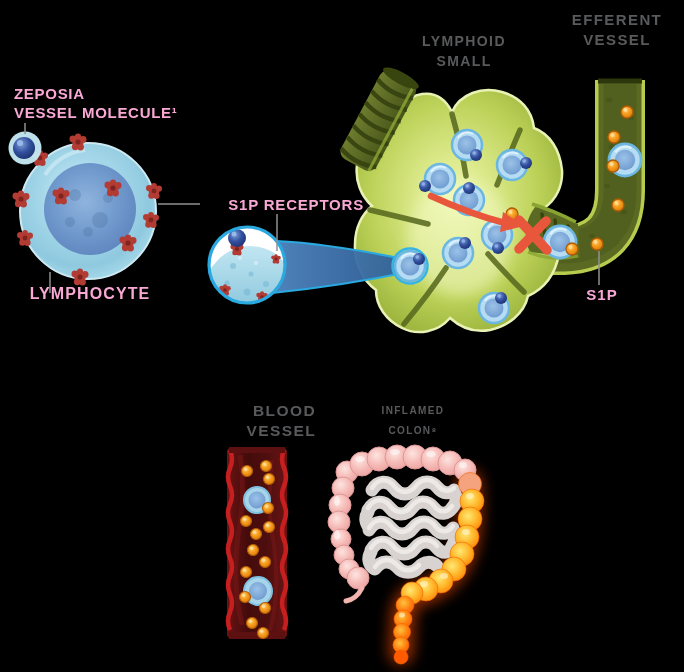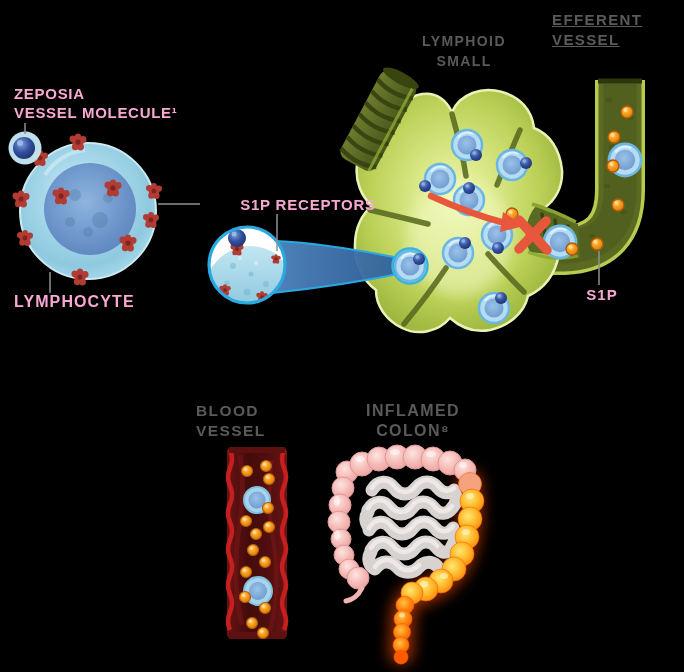--- a/index.html
+++ b/index.html
@@ -4,27 +4,27 @@
 <style>
   html,body{margin:0;padding:0;background:#000;}
   .stage{position:relative;width:684px;height:672px;background:#000;overflow:hidden;
          font-family:"Liberation Sans",sans-serif;}
   .stage svg{position:absolute;left:0;top:0;}
   .lbl{position:absolute;font-weight:700;line-height:20px;}
   .navy{color:#f9a8d4;}
   .gray{color:#595a5c;letter-spacing:1.4px;}
   .lbl .ln{display:block;}
   .zeposia{left:14px;top:84px;width:220px;font-size:15px;letter-spacing:.7px;line-height:19px;text-align:left;}
-  .lymphocyte{left:14px;top:292px;width:152px;font-size:16px;letter-spacing:1.1px;}
-  .s1prec{left:204px;top:195px;width:160px;font-size:15px;letter-spacing:.8px;text-align:center;margin-left:24px;}
+  .lymphocyte{left:14px;top:284px;width:152px;font-size:16px;letter-spacing:1.1px;text-align:center;}
+  .s1prec{left:204px;top:195px;width:160px;font-size:15px;letter-spacing:.8px;text-align:right;}
   .lymphorg{left:396px;top:31px;width:136px;font-size:14px;text-align:center;}
-  .efferent{left:552px;top:10px;width:130px;font-size:15px;text-decoration:underline;}
+  .efferent{left:552px;top:10px;width:130px;font-size:15px;text-align:center;}
   .s1p{left:572px;top:285px;width:60px;font-size:15px;letter-spacing:1px;text-align:center;}
-  .bloodv{left:196px;top:401px;width:120px;font-size:15.5px;text-align:left;}
-  .inflcolon{left:352px;top:401px;width:122px;font-size:16px;text-align:center;}
+  .bloodv{left:196px;top:401px;width:120px;font-size:15.5px;text-align:right;}
+  .inflcolon{left:352px;top:401px;width:122px;font-size:10px;text-align:center;}
 </style>
 </head>
 <body>
 
 <div class="stage">
 <svg width="684" height="672" viewBox="0 0 684 672">
   <defs>
     <radialGradient id="lymphOuter" cx="45%" cy="40%" r="65%">
       <stop offset="0%" stop-color="#d9f0f7"></stop>
           <stop offset="45%" stop-color="#a5d7e9"></stop>

